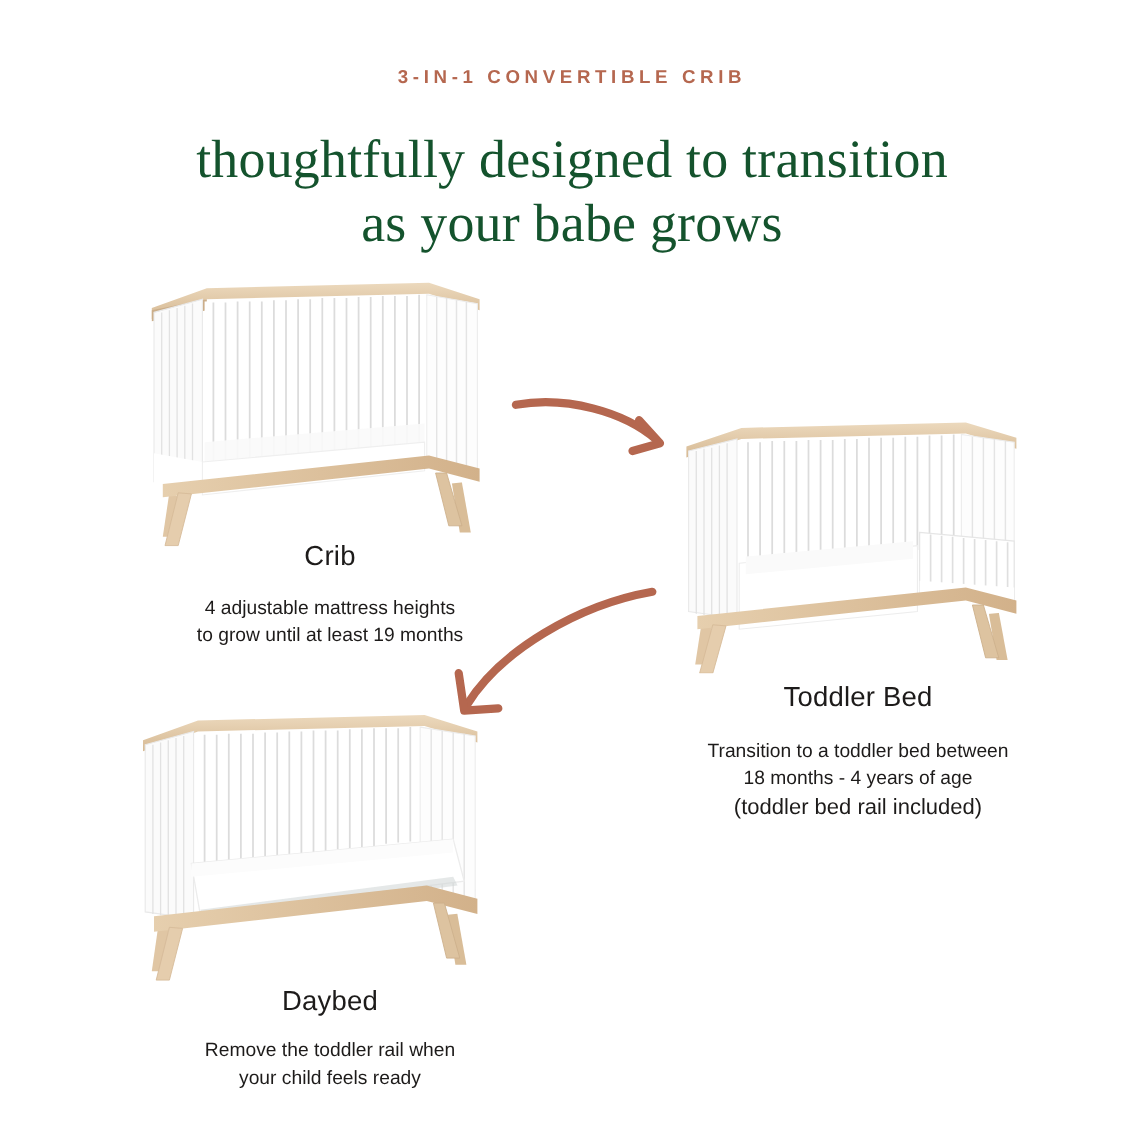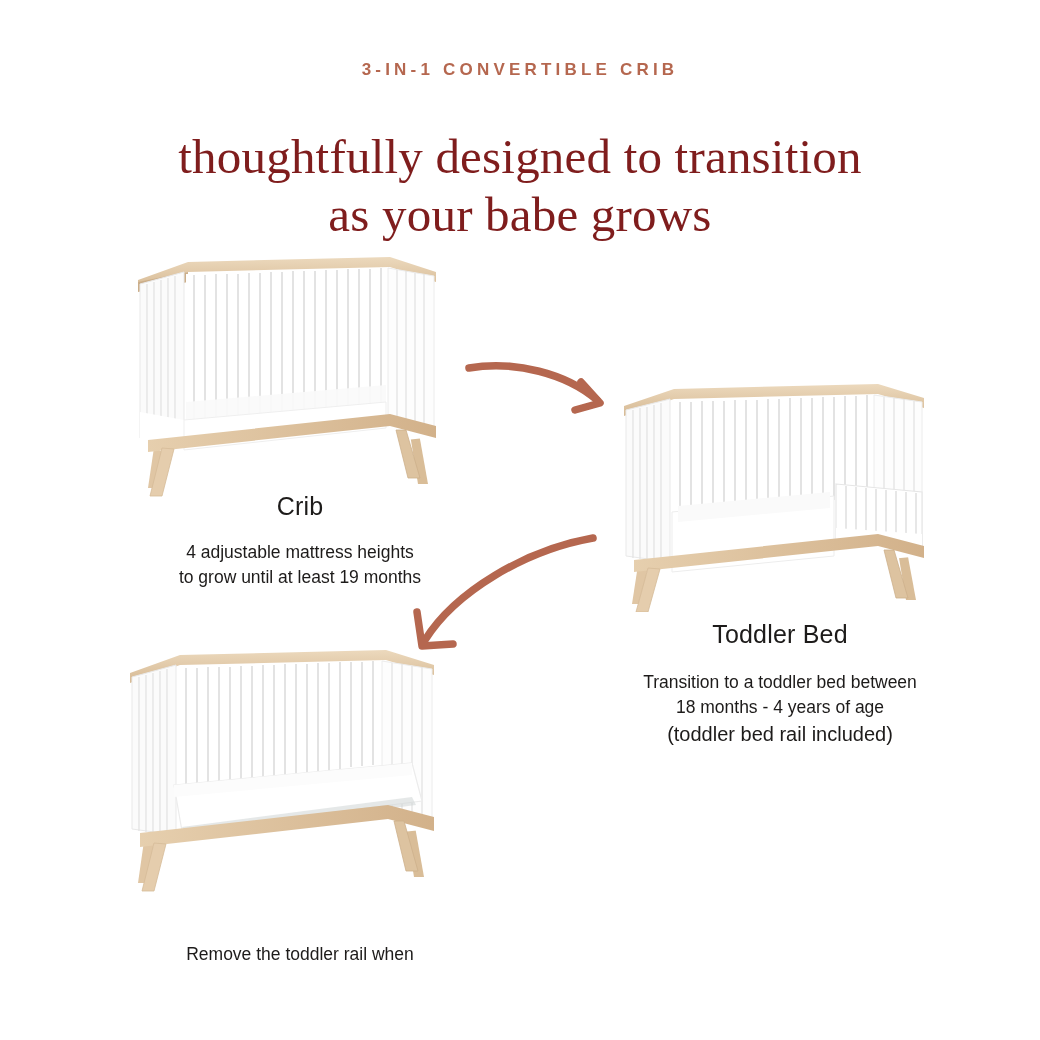--- a/index.html
+++ b/index.html
@@ -17,27 +17,27 @@
   .eyebrow{
     position:absolute;left:0;top:60px;width:1040px;
     text-align:center;
     font-size:17px;
     letter-spacing:4.2px;
     font-weight:700;
     color:#b5674f;
     font-family:"Liberation Sans", sans-serif;
   }
   .headline{
-    position:absolute;left:0;top:128px;width:1040px;
+    position:absolute;left:0;top:116px;width:1040px;
     text-align:center;
     font-family:"Liberation Serif", serif;
     font-weight:400;
     font-size:49px;
     line-height:58px;
-    color:#7f1d1d;
+    color:#14532d;
     letter-spacing:0.2px;
   }
   .headline span{display:block;}
 
   
   .cap-title{
     position:absolute;text-align:center;
     font-family:"Liberation Sans", sans-serif;
     font-weight:400;
     font-size:25px;
@@ -295,17 +295,19 @@
     <span>to grow until at least 19 months</span>
   </div>
 
   <div class="cap-title" id="toddler-title">Toddler Bed</div>
   <div class="cap-body" id="toddler-body">
     <span>Transition to a toddler bed between</span>
     <span>18 months - 4 years of age</span>
     <span class="small">(toddler bed rail included)</span>
   </div>
 
+  <div class="cap-title" id="daybed-title">Daybed</div>
   <div class="cap-body" id="daybed-body">
     <span>Remove the toddler rail when</span>
+    <span>your child feels ready</span>
   </div>
 
 </div>
 
 </body></html>

